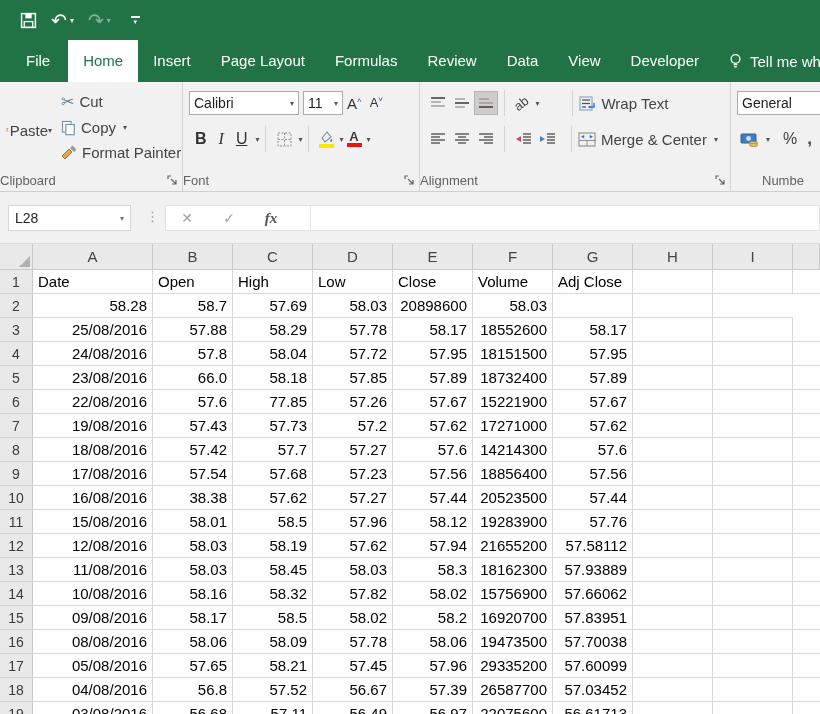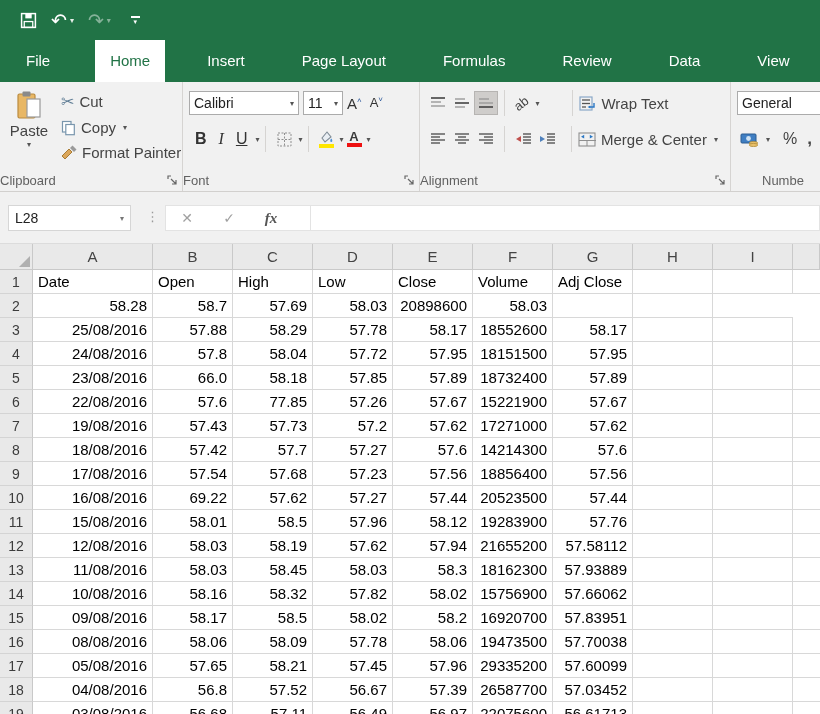--- a/index.html
+++ b/index.html
@@ -11,21 +11,21 @@
   .qat-btn { display:flex; align-items:center; color:#fff; margin-right:14px; cursor:default; }
   .qat-caret { font-size:8px; color:#e6efe9; margin-left:3px; }
   .qat-undo { font-size:19px; line-height:1; color:#fff; }
   .qat-redo { font-size:19px; line-height:1; color:rgba(255,255,255,.45); }
   .qat-custom { display:flex; flex-direction:column; align-items:center; color:#fff; margin-left:6px; }
   .qat-custom .bar { width:9px; border-top:2px solid #fff; margin-bottom:1px; }
   .qat-custom .chev { font-size:7px; line-height:5px; }
 
   
   .tabrow { height:42px; background:#217346; display:flex; align-items:stretch; }
-  .tab { color:#fff; font-size:15px; line-height:42px; padding:0 15px; white-space:nowrap;margin-left:27px; }
+  .tab { color:#fff; font-size:15px; line-height:42px; padding:0 15px; white-space:nowrap; }
   .tab:first-child { margin-left:8px; padding:0 18px; }
   .tab.active { background:#fff; color:#217346; }
   .tellme { display:flex; align-items:center; color:#fff; font-size:15px; margin-left:14px; white-space:nowrap; }
   .tellme svg { margin-right:7px; }
 
   
   .ribbon { position:relative; height:110px; background:#f1f1f1; border-bottom:1px solid #d2d0ce; }
   .rgroup { position:absolute; top:0; bottom:0; border-right:1px solid #d6d4d2; }
   .g-clip { left:0;  width:183px; }
   .g-font { left:183px; width:237px; }
@@ -36,21 +36,21 @@
   .g-num .glabel { text-align:left; left:31px; }
   .launcher { position:absolute; right:4px; bottom:5px; }
   .rrow1 { position:absolute; top:8px;  left:6px; right:6px; height:26px; display:flex; align-items:center; }
   .rrow2 { position:absolute; top:44px; left:6px; right:6px; height:26px; display:flex; align-items:center; }
   .rbtn { display:flex; align-items:center; color:#444; font-size:15px; gap:5px; padding:2px 3px; white-space:nowrap; }
   .caret { font-size:8px; color:#555; margin-left:2px; }
   .vdiv { width:1px; align-self:stretch; background:#d6d4d2; margin:0 6px; }
 
   
   .paste-big { position:absolute; top:8px; left:6px; width:46px; height:80px;
-               display:flex; flex-direction:column; align-items:center; color:#444; font-size:15px; }
+               display:flex; flex-direction:row; align-items:center; color:#444; font-size:15px; }
   .paste-big .caret { margin:1px 0 0; }
   .clip-col { position:absolute; left:58px; top:8px; display:flex; flex-direction:column; gap:4px; }
   .cut-glyph { font-size:16px; color:#5f7d95; }
 
   
   .combo { background:#fff; border:1px solid #ababab; height:24px; display:flex; align-items:center;
            font-size:14px; color:#222; padding:0 4px; }
   .combo .caret { margin-left:auto; }
   .font-name { width:110px; }
   .font-size { width:40px; margin-left:4px; }
@@ -512,21 +512,21 @@
         <div class="cell">57.56</div>
         <div class="cell">18856400</div>
         <div class="cell">57.56</div>
         <div class="cell"></div>
         <div class="cell"></div>
         <div class="cell sliver"></div>
       </div>
       <div class="grid-row">
         <div class="row-header">10</div>
         <div class="cell">16/08/2016</div>
-        <div class="cell">69.22</div>
+        <div class="cell">38.38</div>
         <div class="cell">57.62</div>
         <div class="cell">57.27</div>
         <div class="cell">57.44</div>
         <div class="cell">20523500</div>
         <div class="cell">57.44</div>
         <div class="cell"></div>
         <div class="cell"></div>
         <div class="cell sliver"></div>
       </div>
       <div class="grid-row">

